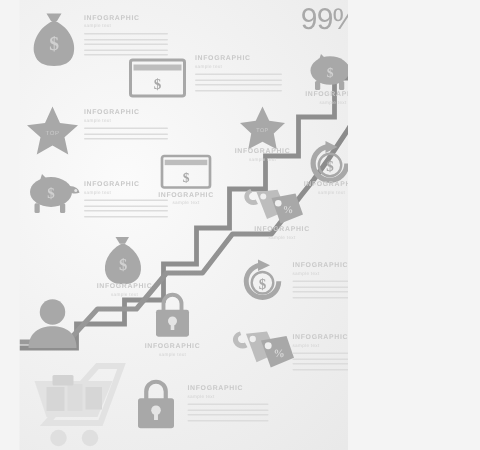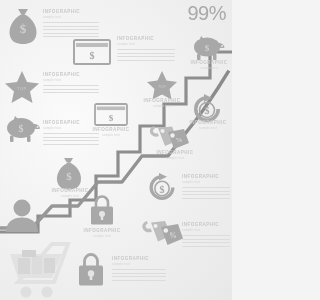--- a/index.html
+++ b/index.html
@@ -8,20 +8,21 @@
     font-family:"Liberation Sans", sans-serif;
     background:#f4f4f4;
     overflow:hidden;
   }
   #stage{
     position:relative;
     width:232px;height:300px;
     background:
       radial-gradient(ellipse at 30% 40%, #fbfbfb 0%, #f2f2f2 45%, #e8e8e8 100%);
     overflow:hidden;
+    margin-left:13px;
   }
   .abs{position:absolute;}
 
   
   #growth-arrow{left:0;top:0;width:232px;height:300px;}
 
   
   .txtblock{position:absolute;}
   .txtblock .hd{
     font-size:4.6px;letter-spacing:.45px;

